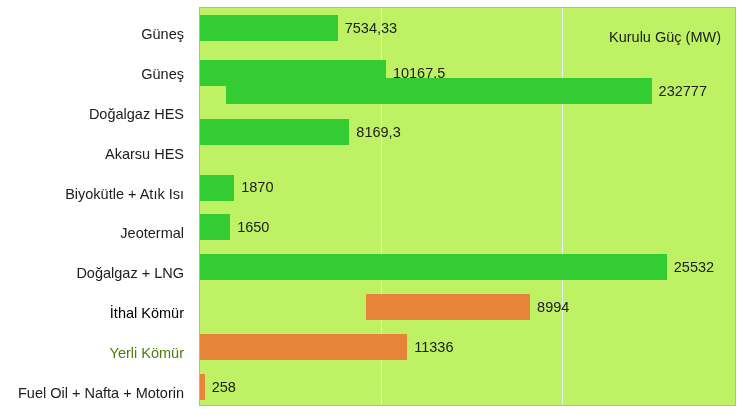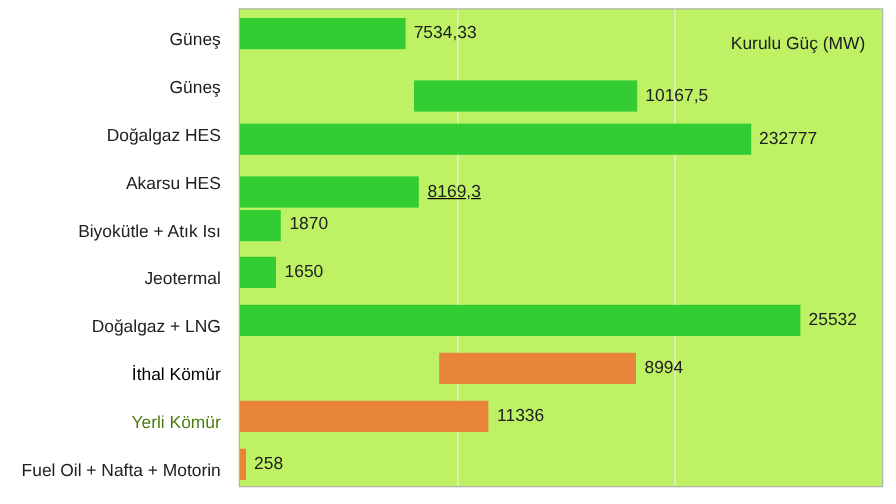--- a/index.html
+++ b/index.html
@@ -122,29 +122,29 @@
   <div id="plot-area">
     <div id="gridlines">
         <div class="gridline" style="left: 181px; background: rgb(233, 237, 240);"></div>
         <div class="gridline" style="left: 362px; background: rgb(233, 237, 240);"></div>
       </div>
     <div id="bars-layer">
         <div class="bar-row" style="top: 19.95px;">
           <div class="bar" style="width: 137.749px; background: rgb(51, 204, 51);"></div>
           <span class="bar-value" style="color: rgb(32, 32, 32);">7534,33</span>
         </div>
-        <div class="bar-row" style="top: 72px; justify-content: center;">
+        <div class="bar-row" style="top: 65px;">
           <div class="bar" style="width: 185.891px; background: rgb(51, 204, 51);"></div>
           <span class="bar-value" style="color: rgb(32, 32, 32);">10167,5</span>
         </div>
-        <div class="bar-row" style="top: 108px;">
+        <div class="bar-row" style="top: 83px; padding-left: 26px;">
           <div class="bar" style="width: 425.582px; background: rgb(51, 204, 51);"></div>
           <span class="bar-value" style="color: rgb(32, 32, 32);">232777</span>
         </div>
-        <div class="bar-row" style="top: 152px; text-decoration: underline;">
+        <div class="bar-row" style="top: 124px;">
           <div class="bar" style="width: 149.358px; background: rgb(51, 204, 51);"></div>
           <span class="bar-value" style="color: rgb(32, 32, 32);">8169,3</span>
         </div>
         <div class="bar-row" style="top: 179.55px;">
           <div class="bar" style="width: 34.1889px; background: rgb(51, 204, 51);"></div>
           <span class="bar-value" style="color: rgb(32, 32, 32);">1870</span>
         </div>
         <div class="bar-row" style="top: 219.45px;">
           <div class="bar" style="width: 30.1667px; background: rgb(51, 204, 51);"></div>
           <span class="bar-value" style="color: rgb(32, 32, 32);">1650</span>

